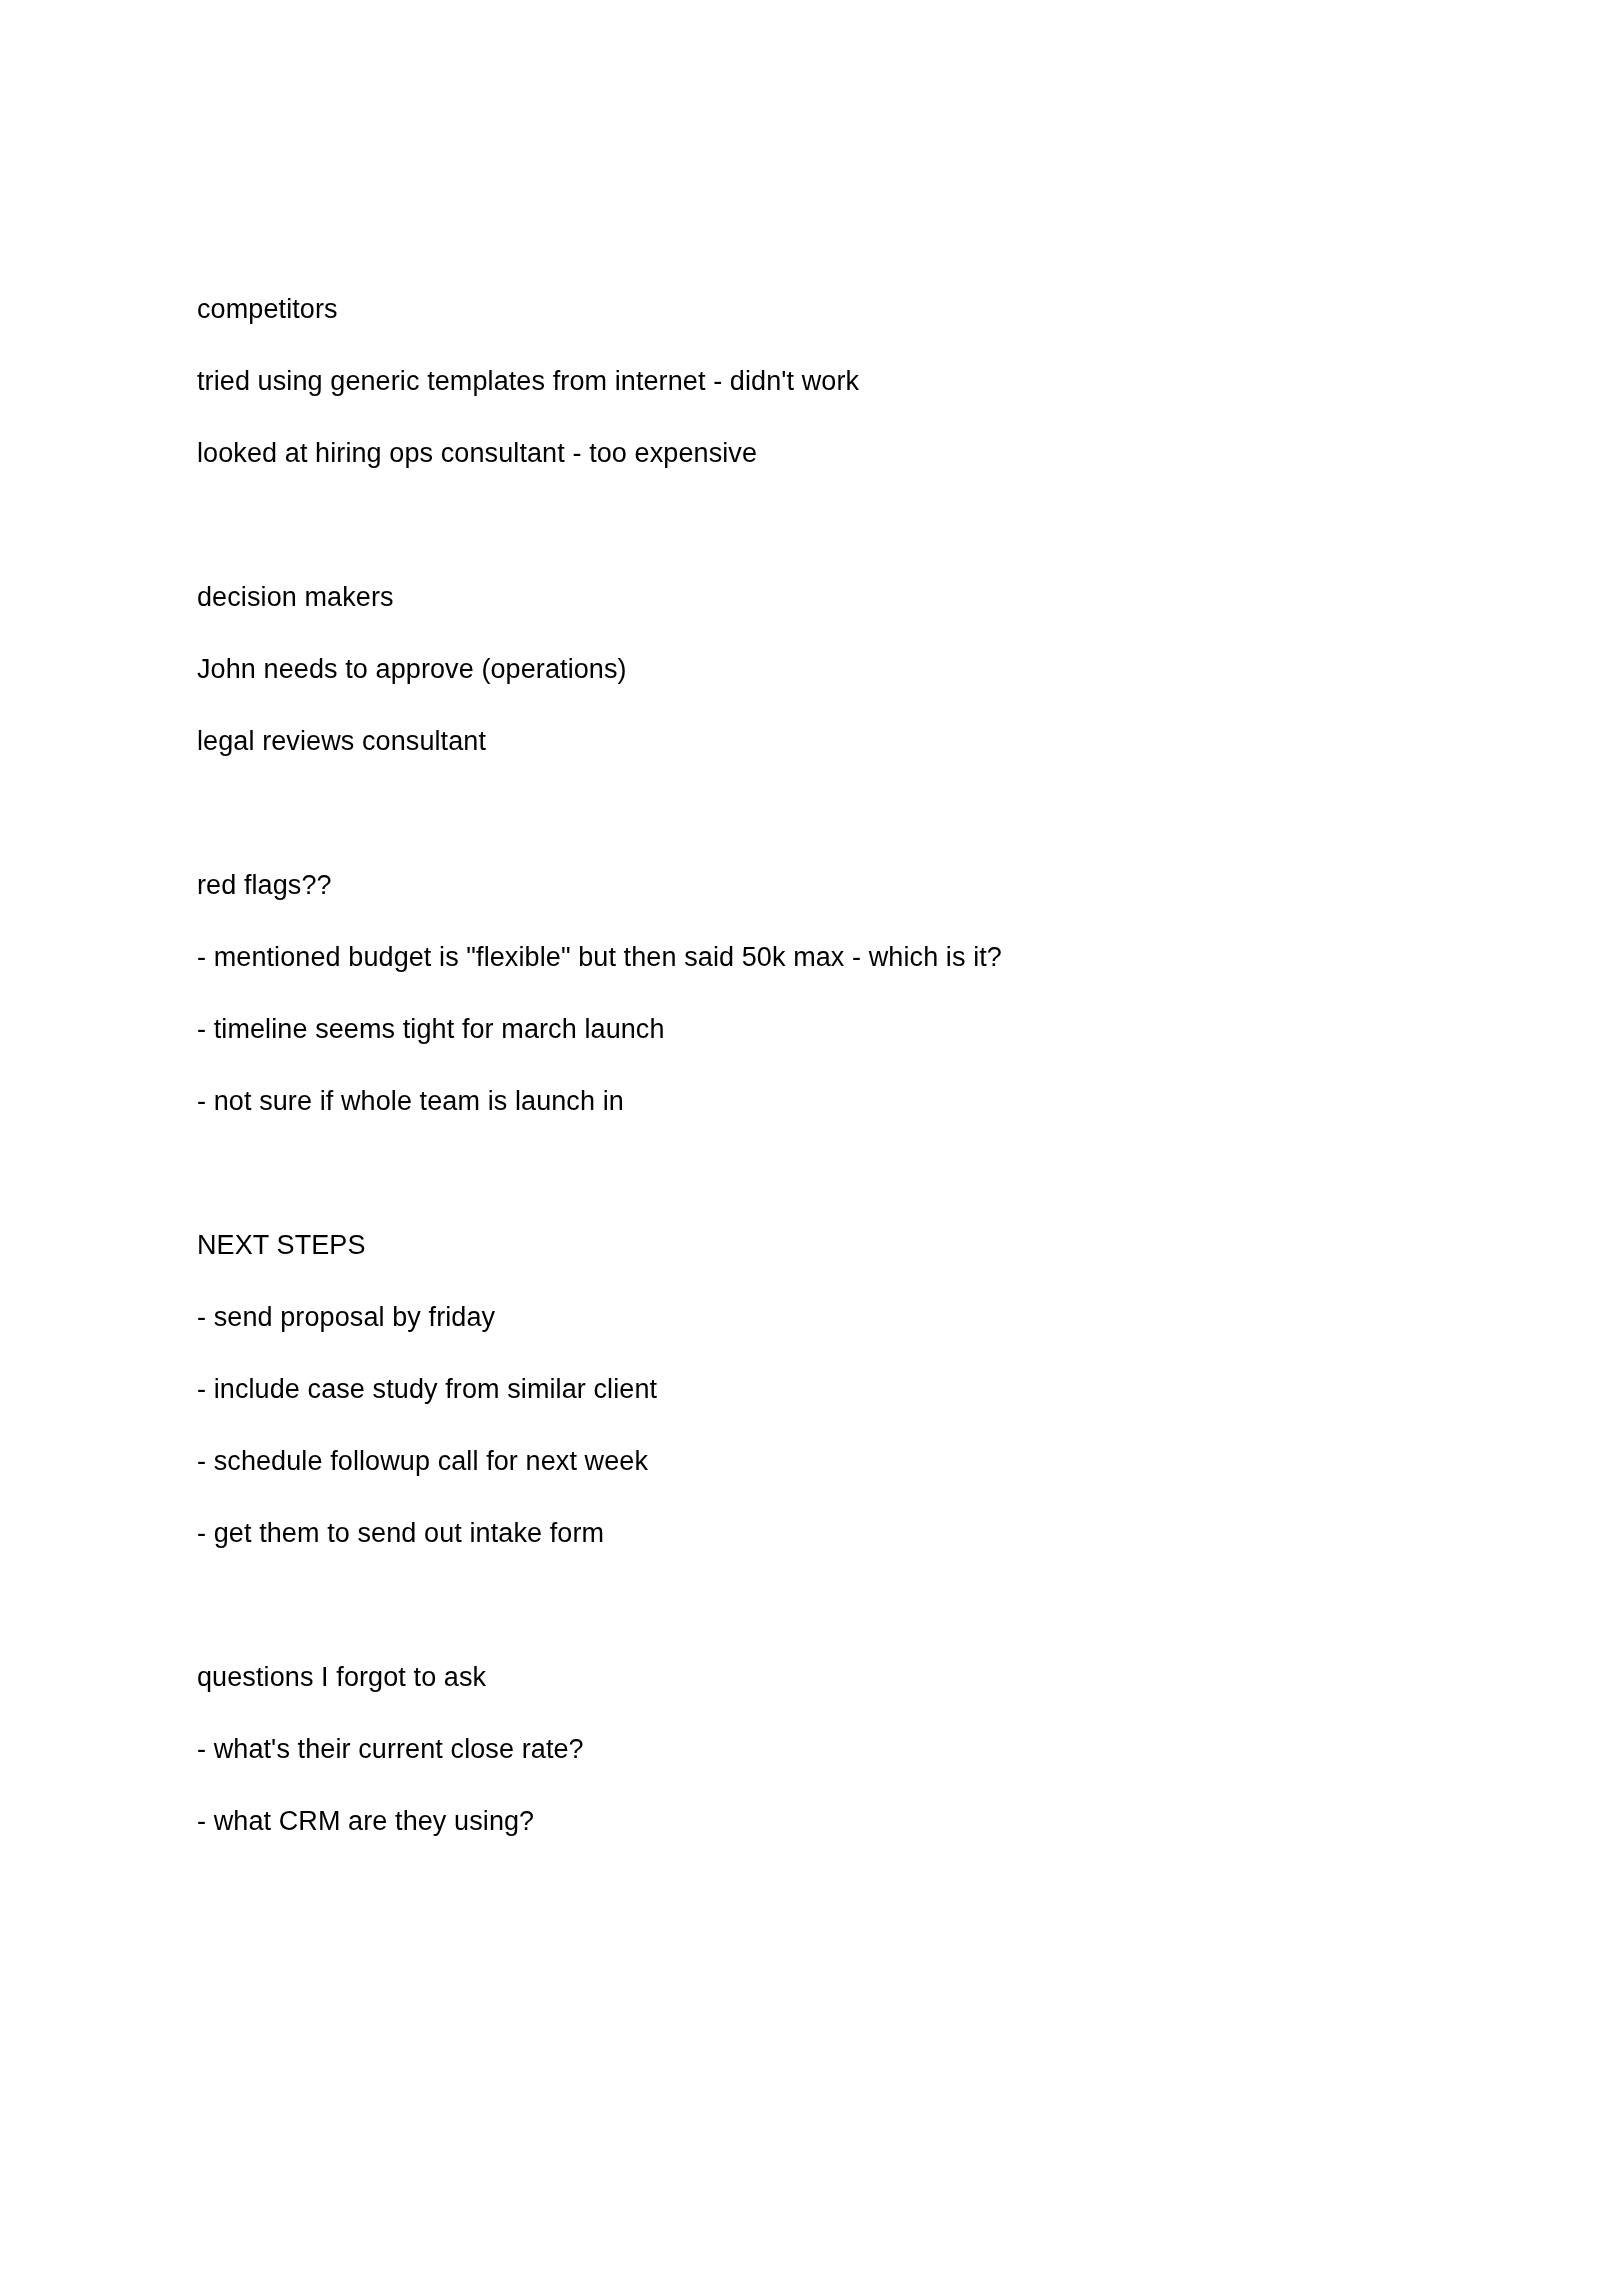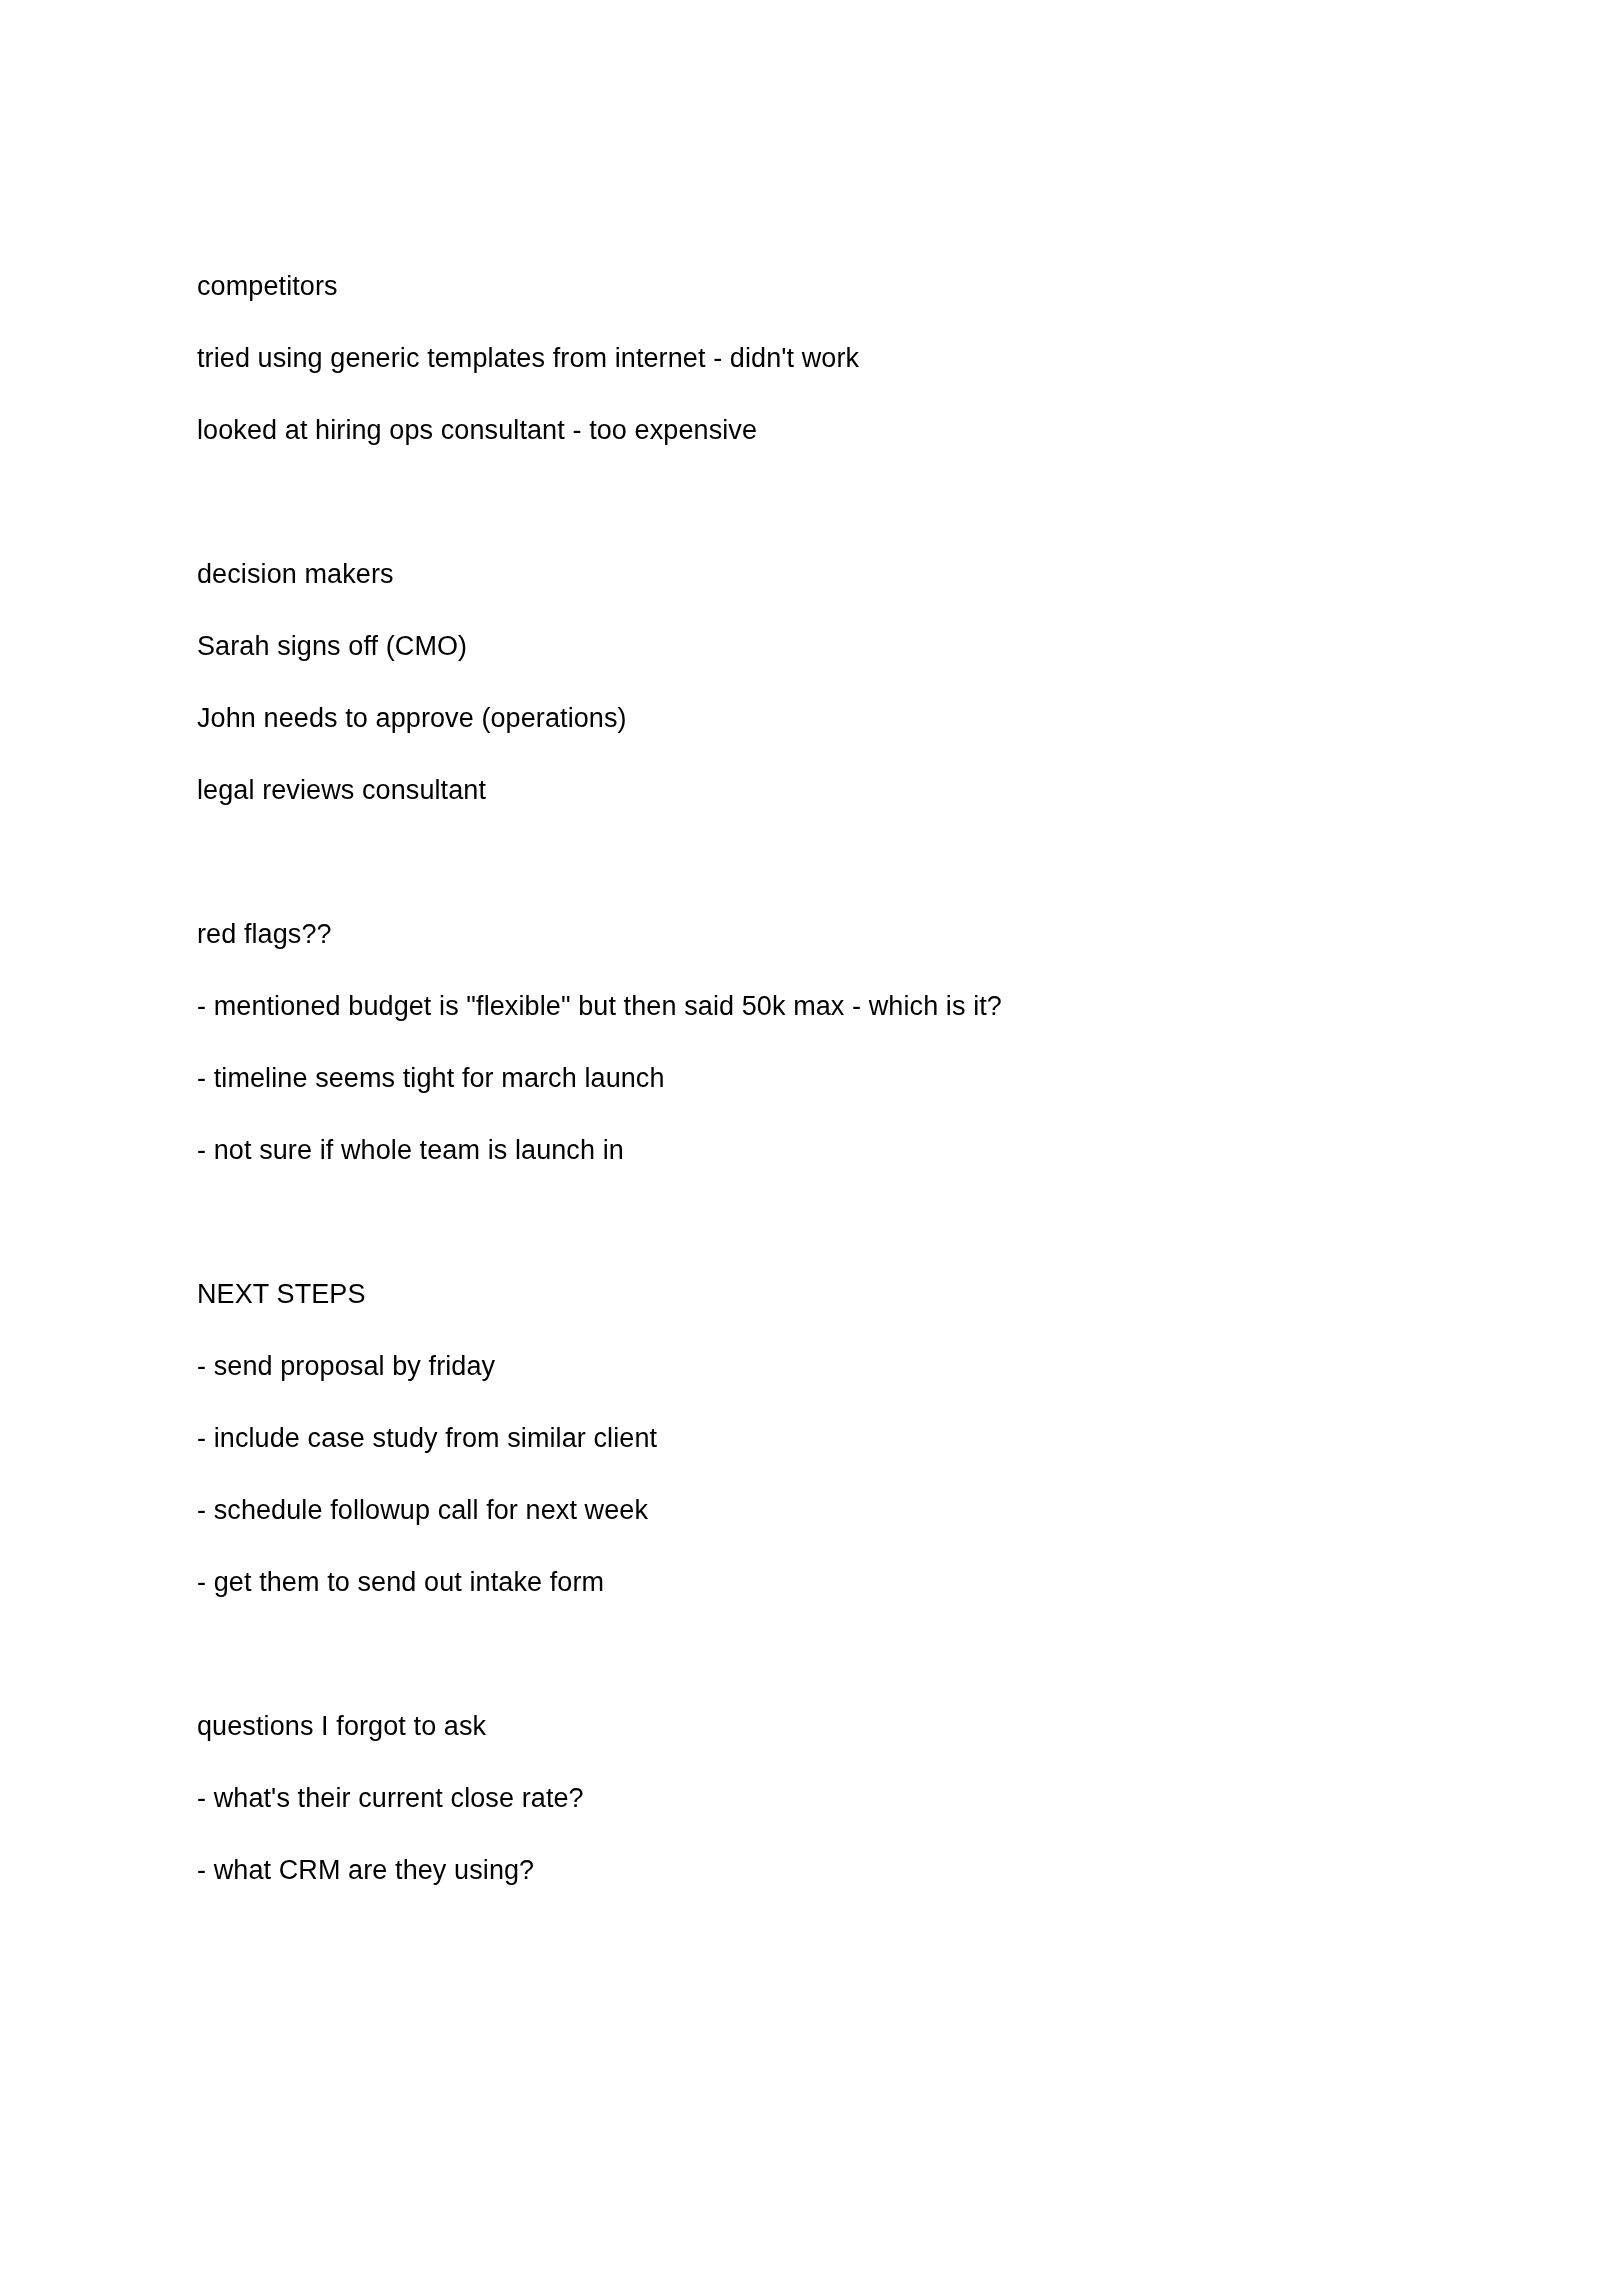--- a/index.html
+++ b/index.html
@@ -15,21 +15,21 @@
     height: 2284px;
     background: #ffffff;
     margin: 0 auto;
     overflow: hidden;
     box-sizing: border-box;
   }
 
   .doc-body {
     position: absolute;
     left: 197px;
-    top: 250px;
+    top: 273px;
     width: 1237px;
   }
 
   .note-line {
     font-family: "Liberation Sans", sans-serif;
     font-size: 27px;
     font-weight: 400;
     font-style: normal;
     line-height: 72px;
     color: #000000;
@@ -48,21 +48,20 @@
 </head>
 <body>
 
 <div class="page">
   <div class="doc-body" id="doc-body">
       <div class="note-line">competitors</div>
       <div class="note-line">tried using generic templates from internet - didn't work</div>
       <div class="note-line">looked at hiring ops consultant - too expensive</div>
       <div class="note-line spacer">&nbsp;</div>
       <div class="note-line">decision makers</div>
-      <div class="note-line">Sarah signs off (CMO)</div>
       <div class="note-line">John needs to approve (operations)</div>
       <div class="note-line">legal reviews consultant</div>
       <div class="note-line spacer">&nbsp;</div>
       <div class="note-line">red flags??</div>
       <div class="note-line">- mentioned budget is "flexible" but then said 50k max - which is it?</div>
       <div class="note-line">- timeline seems tight for march launch</div>
       <div class="note-line">- not sure if whole team is launch in</div>
       <div class="note-line spacer">&nbsp;</div>
       <div class="note-line">NEXT STEPS</div>
       <div class="note-line">- send proposal by friday</div>

